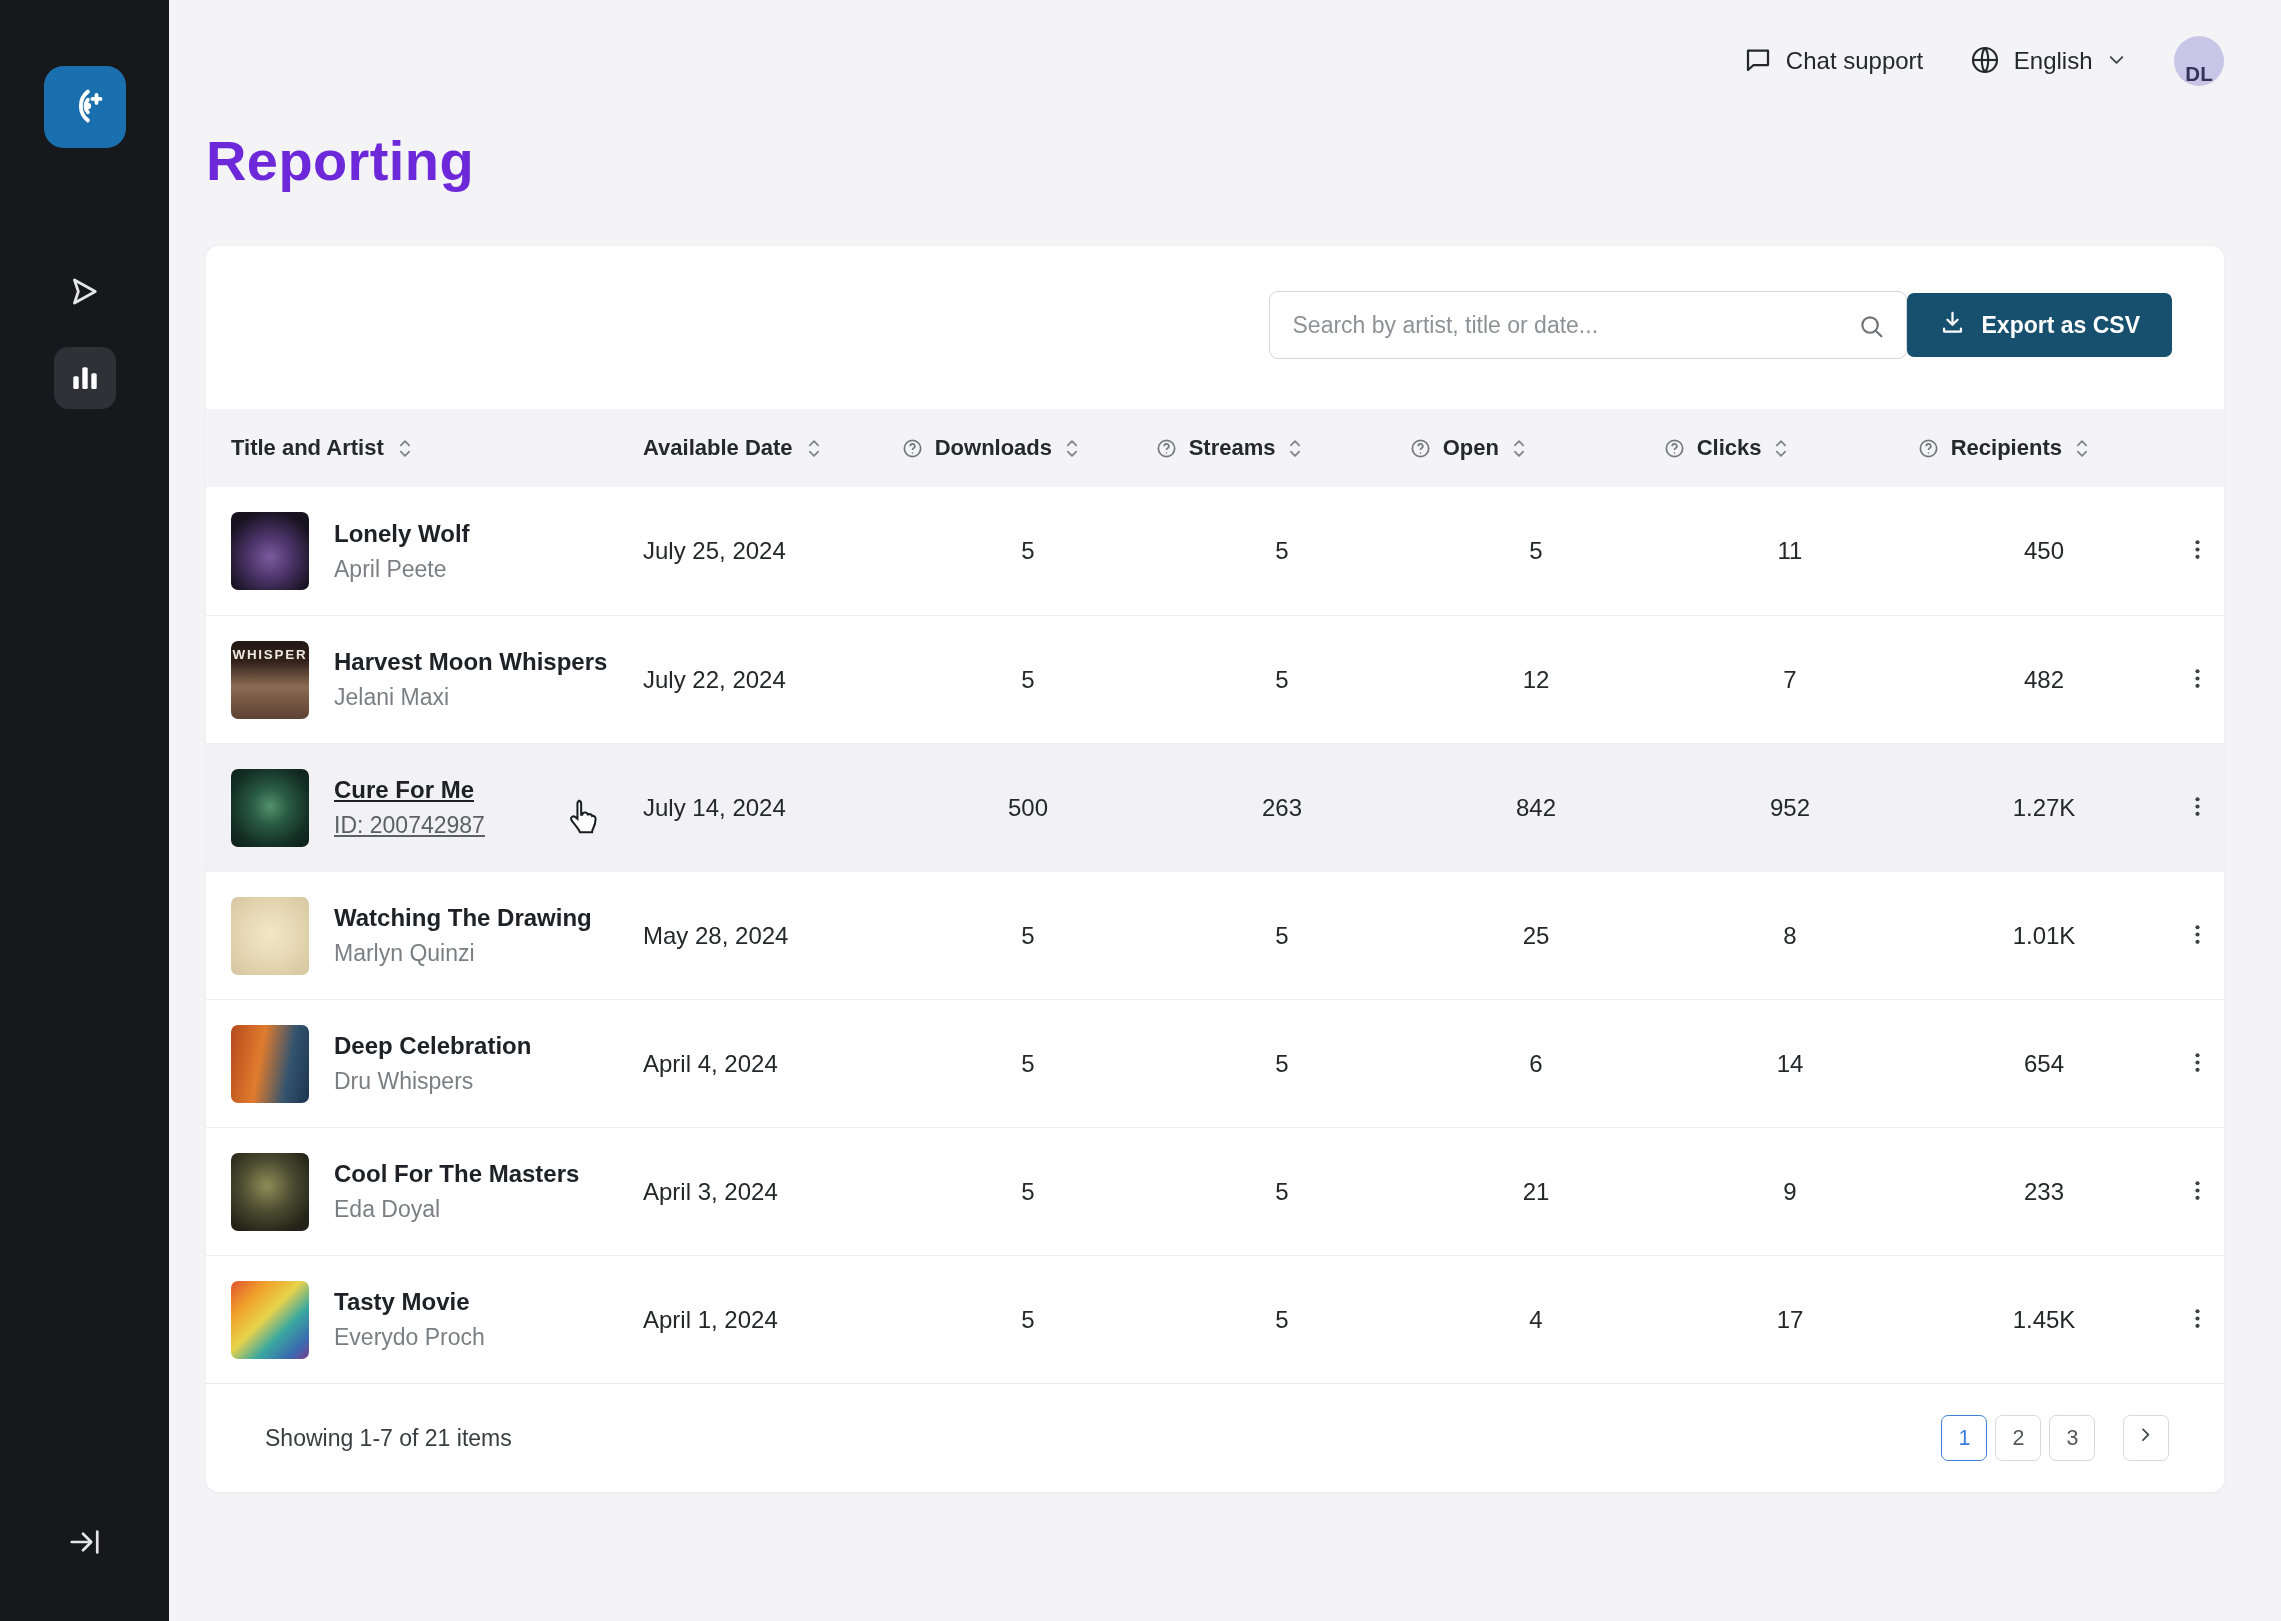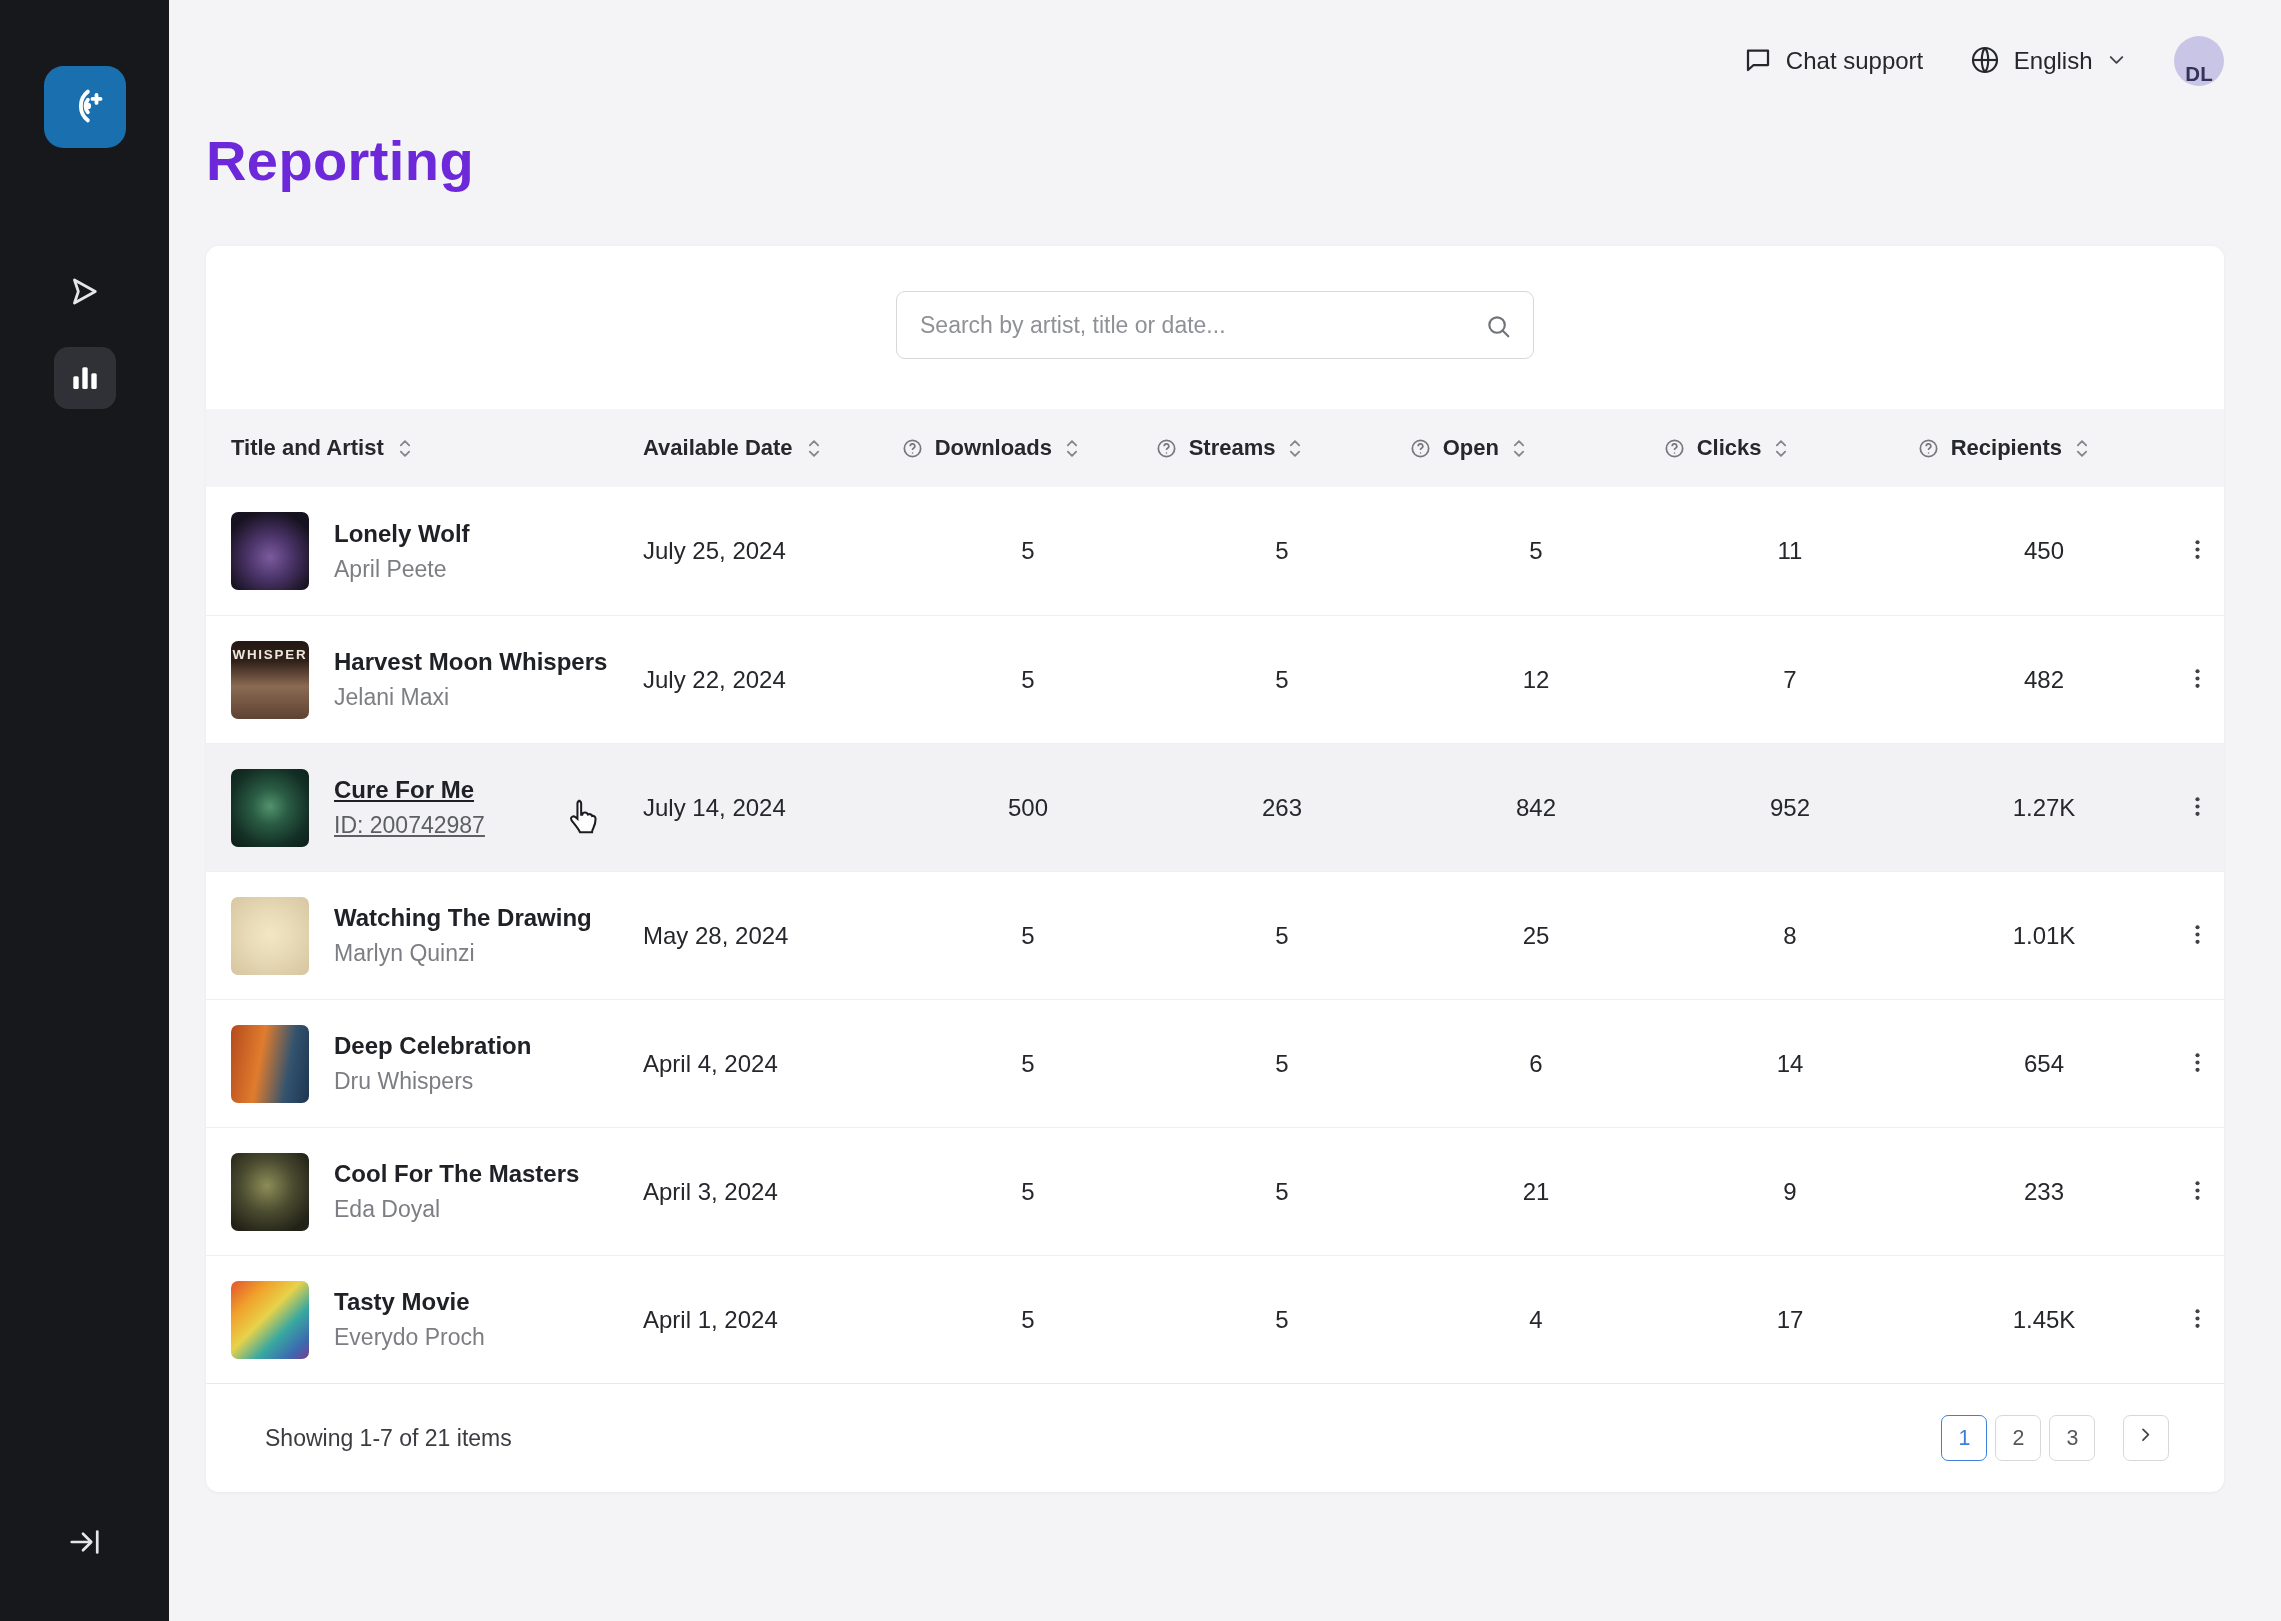--- a/index.html
+++ b/index.html
@@ -54,21 +54,21 @@
   }
 
   .page-title { margin-top: 42px; font-size: 56px; font-weight: 700; color: #6d28d9; letter-spacing: 0.4px; }
 
   
   .card {
     margin-top: 53px; background: #ffffff; border-radius: 12.5px;
     box-shadow: 0 0.9px 3.6px rgba(0,0,0,.05);
     overflow: hidden;
   }
-  .toolbar { display: flex; justify-content: flex-end; align-items: center; padding: 45px 52px 50px 52px; flex-direction: column; }
+  .toolbar { display: flex; justify-content: flex-end; align-items: center; padding: 45px 52px 50px 52px; }
   .search-box { position: relative; width: 638px; }
   .search-box input {
     width: 100%; height: 68px; border: 0.9px solid #d6d7da; border-radius: 9px;
     padding: 0 71px 0 23px; font-size: 23px; color: #26272b; outline: none;
     font-family: inherit; background: #fff;
   }
   .search-box input::placeholder { color: #8f9196; }
   .search-icon { position: absolute; right: 21.4px; top: 20.5px; pointer-events: none; }
   .export-btn {
     height: 64px; padding: 0 32px; border: none; border-radius: 7.1px;
@@ -215,20 +215,30 @@
       <div class="toolbar">
         <div class="search-box">
           <input type="text" placeholder="Search by artist, title or date..." style="">
           <span class="search-icon">
             <svg width="28.5" height="28.5" viewBox="0 0 24 24" fill="none" stroke="#6f7277" stroke-width="1.8" stroke-linecap="round">
               <circle cx="11" cy="11" r="6.5"></circle>
                 <path d="M16 16l4.5 4.5"></path>
             </svg>
           </span>
         </div>
+        <button class="export-btn">
+          <span>
+            <svg width="27" height="27" viewBox="0 0 24 24" fill="none" stroke="#ffffff" stroke-width="2" stroke-linecap="round" stroke-linejoin="round">
+              <path d="M12 3.5v10"></path>
+                <path d="M7.5 9.5 12 14l4.5-4.5"></path>
+                <path d="M4.5 17.5v2.5h15v-2.5"></path>
+            </svg>
+          </span>
+          <span>Export as CSV</span>
+        </button>
       </div>
 
       <div class="grid-row thead">
         <div class="th th-left">
           <span>Title and Artist</span>
           <span class="sort-icon">
             <svg width="18" height="25" viewBox="0 0 16 24" fill="none" stroke="#85878c" stroke-width="1.8" stroke-linecap="round" stroke-linejoin="round">
                 <path d="M4 9l4-4 4 4"></path>
                 <path d="M4 15l4 4 4-4"></path>
               </svg>

